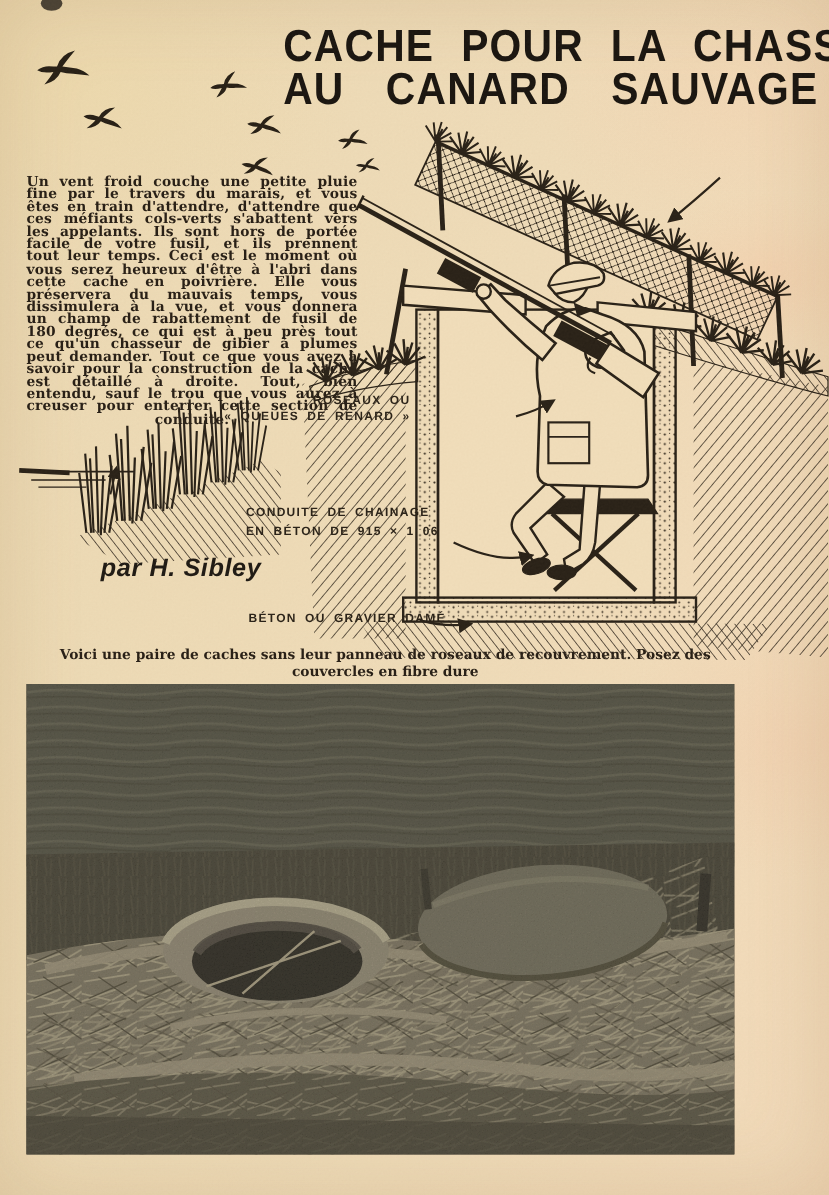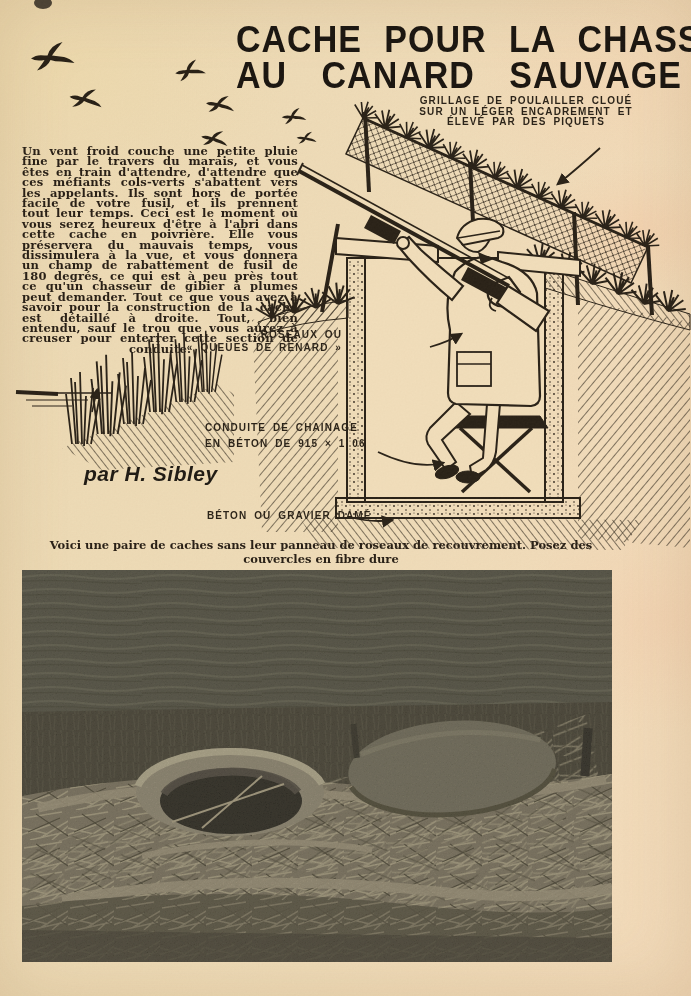--- a/index.html
+++ b/index.html
@@ -44,25 +44,20 @@
   svg{display:block;}
 </style>
 </head>
 <body>
 
 <div id="page">
 
   <div class="abs title" id="title1">CACHE POUR LA CHASSE</div>
   <div class="abs title" id="title2">AU CANARD SAUVAGE</div>
 
-  <div class="abs dlabel" id="lab-grillage">
-    <div>GRILLAGE DE POULAILLER CLOUÉ</div>
-    <div>SUR UN LÉGER ENCADREMENT ET</div>
-    <div>ÉLEVÉ PAR DES PIQUETS</div>
-  </div>
   <div class="abs dlabel" id="lab-roseaux">
     <div>ROSEAUX OU</div>
     <div>« QUEUES DE RENARD »</div>
   </div>
   <div class="abs dlabel" id="lab-conduite">
     <div>CONDUITE DE CHAINAGE</div>
     <div>EN BÉTON DE 915 × 1 065</div>
   </div>
   <div class="abs dlabel" id="lab-beton">BÉTON OU GRAVIER DAMÉ</div>
 

